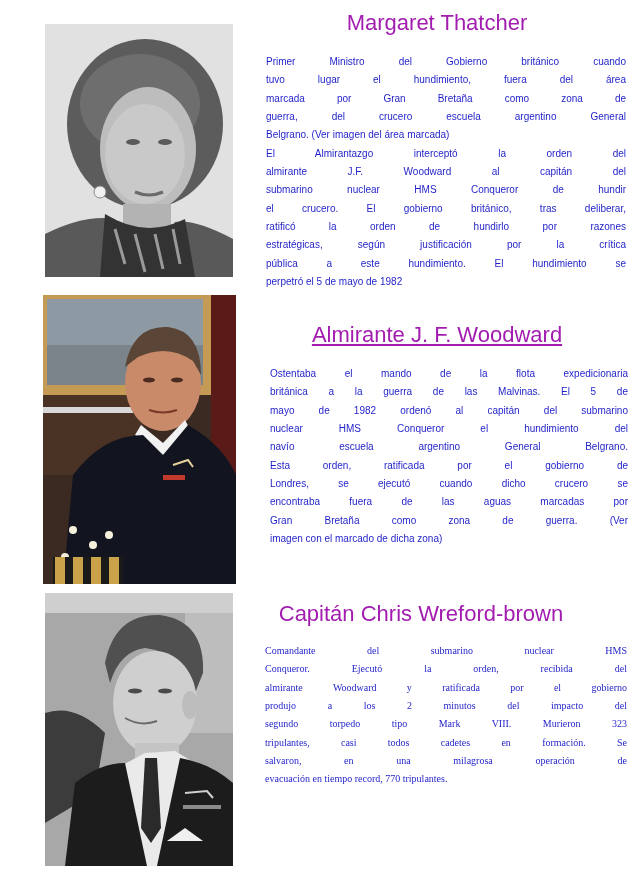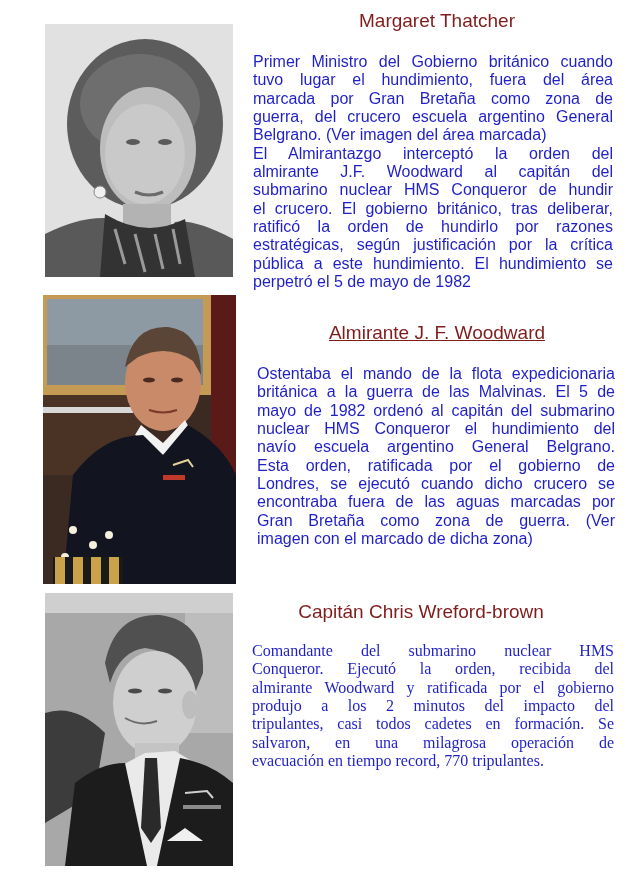--- a/index.html
+++ b/index.html
@@ -1,20 +1,20 @@
 <!DOCTYPE html>
 <html><head>
 <meta charset="utf-8">
 <style>
   html, body { margin: 0; padding: 0; background: #ffffff; }
   body { width: 640px; height: 878px; position: relative; overflow: hidden; font-family: "Liberation Sans", sans-serif; }
   .photo { position: absolute; overflow: hidden; }
   .photo svg { display: block; width: 100%; height: 100%; }
-  .heading { position: absolute; color: #7f1d1d; font-size: 19px; text-align: center; white-space: nowrap; }
-  .body-text { position: absolute; color: #1f1fc8; font-size: 16px; line-height: 18.35px; text-align: justify; }
+  .heading { position: absolute; color: #a21caf; font-size: 22px; text-align: center; white-space: nowrap; }
+  .body-text { position: absolute; color: #1f1fc8; font-size: 10px; line-height: 18.35px; text-align: justify; margin-left: 13px; }
   .body-text span.line { display: block; text-align: justify; text-align-last: justify; white-space: nowrap; }
   .body-text span.line.last { text-align-last: left; }
 </style>
 </head>
 <body>
 
 <div class="photo" style="left:45px; top:24px; width:188px; height:253px;">
   <svg viewBox="0 0 188 253">
     <rect width="188" height="253" fill="#d9d9d9"></rect>
     <rect width="188" height="253" fill="#e6e6e6" opacity="0.6"></rect>
@@ -142,16 +142,17 @@
   <span class="line">Gran Bretaña como zona de guerra. (Ver</span>
   <span class="line last">imagen con el marcado de dicha zona)</span>
 </div>
 
 <div class="heading" style="left:246px; top:601px; width:350px;">Capitán Chris Wreford-brown</div>
 <div class="body-text" style="left:252px; top:642px; width:362px;font-family:Liberation Serif, serif;">
   <span class="line">Comandante del submarino nuclear HMS</span>
   <span class="line">Conqueror. Ejecutó la orden, recibida del</span>
   <span class="line">almirante Woodward y ratificada por el gobierno</span>
   <span class="line">produjo a los 2 minutos del impacto del</span>
+  <span class="line">segundo torpedo tipo Mark VIII. Murieron 323</span>
   <span class="line">tripulantes, casi todos cadetes en formación. Se</span>
   <span class="line">salvaron, en una milagrosa operación de</span>
   <span class="line last">evacuación en tiempo record, 770 tripulantes.</span>
 </div>
 
 </body></html>

